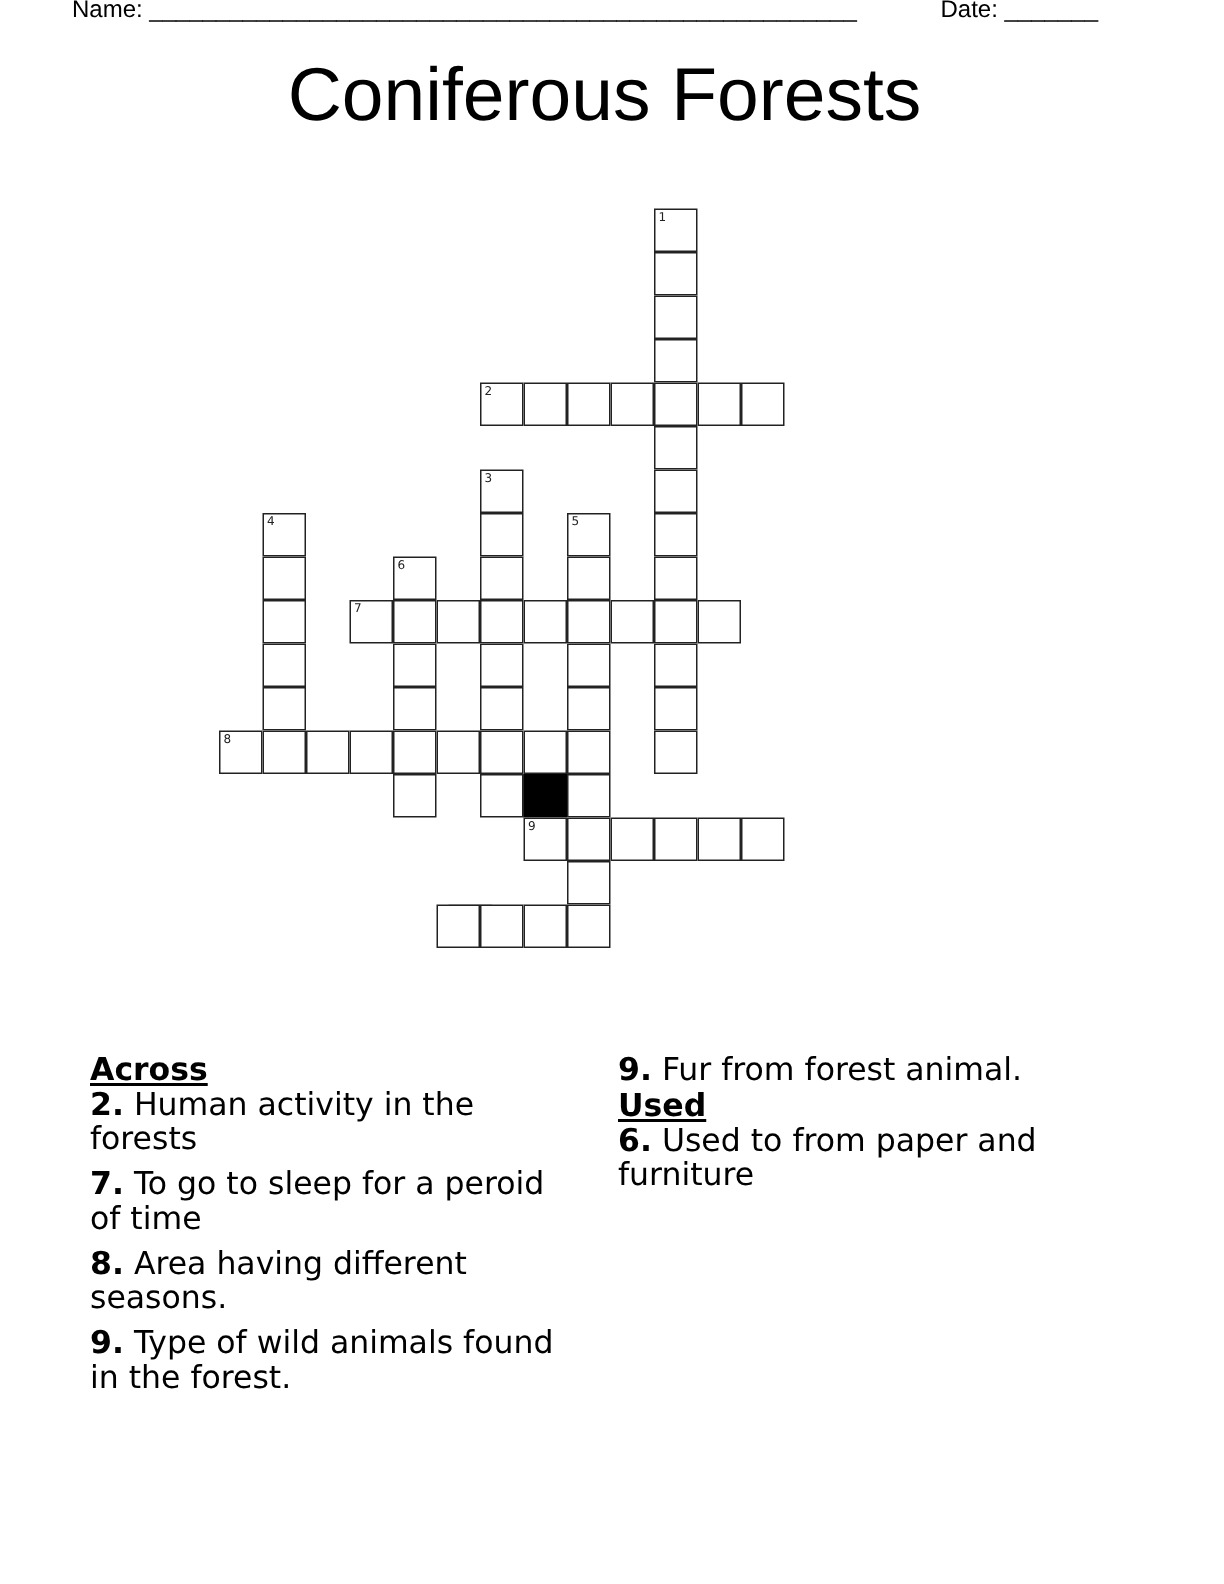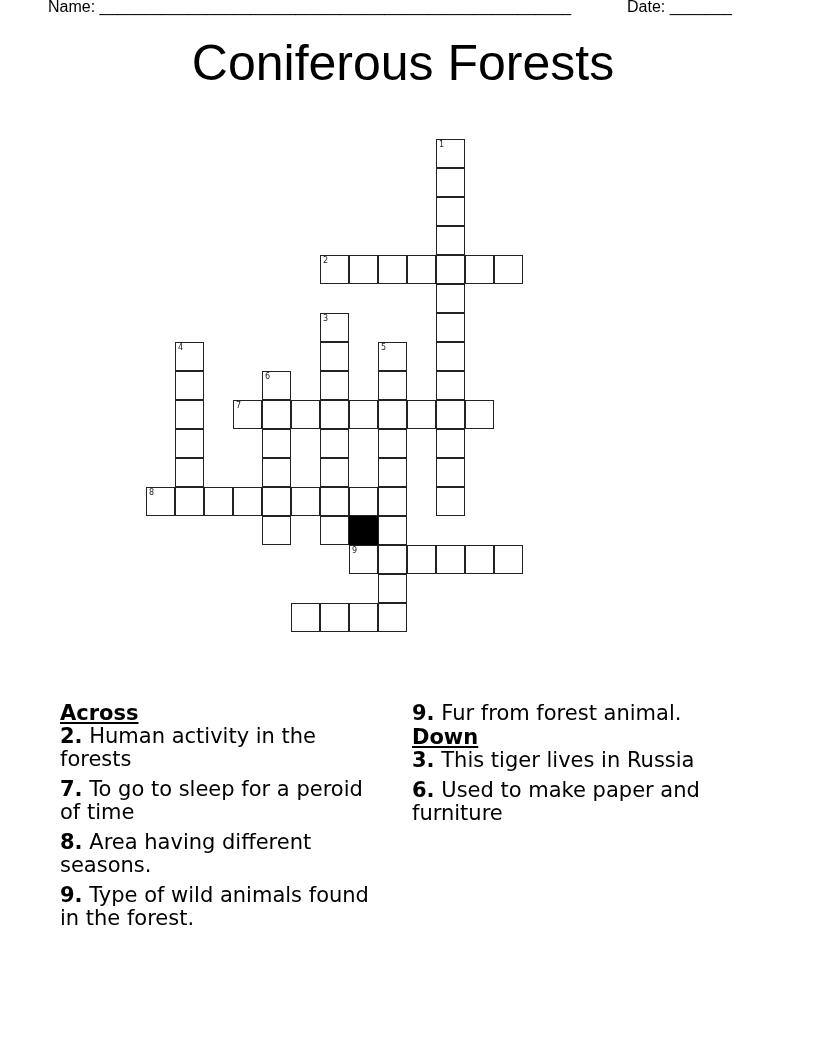--- a/index.html
+++ b/index.html
@@ -122,16 +122,15 @@
 <div class="clues left">
   <div class="clue-heading">Across</div>
   <div class="clue"><b>2.</b><span> Human activity in the forests</span></div>
   <div class="clue"><b>7.</b><span> To go to sleep for a peroid of time</span></div>
   <div class="clue"><b>8.</b><span> Area having different seasons.</span></div>
   <div class="clue"><b>9.</b><span> Type of wild animals found in the forest.</span></div>
 </div>
 
 <div class="clues right">
   <div class="clue first"><b>9.</b><span> Fur from forest animal.</span></div>
-  <div class="clue-heading">Down</div>
-  <div class="clue"><b>3.</b><span> This tiger lives in Russia</span></div>
-  <div class="clue"><b>6.</b><span> Used to make paper and furniture</span></div>
+  <div class="clue-heading">Used</div>
+  <div class="clue"><b>6.</b><span> Used to from paper and furniture</span></div>
 </div>
 
 </body></html>

